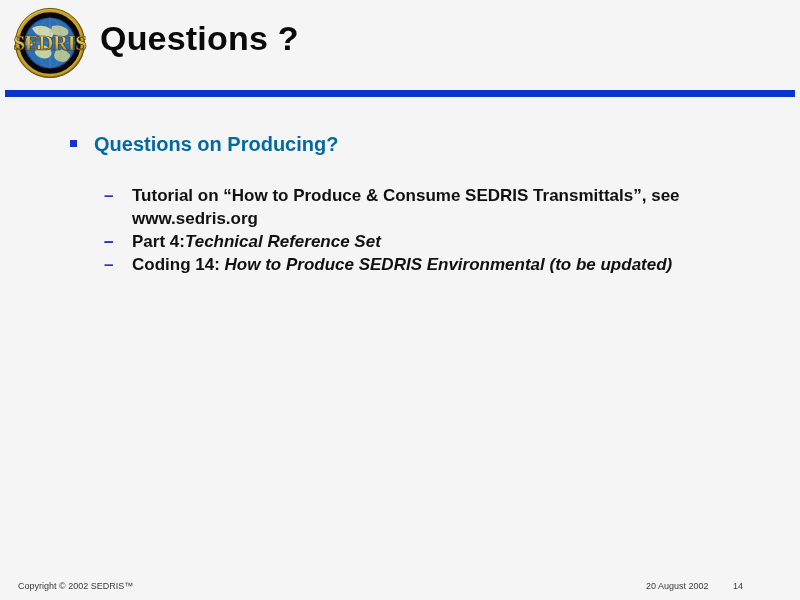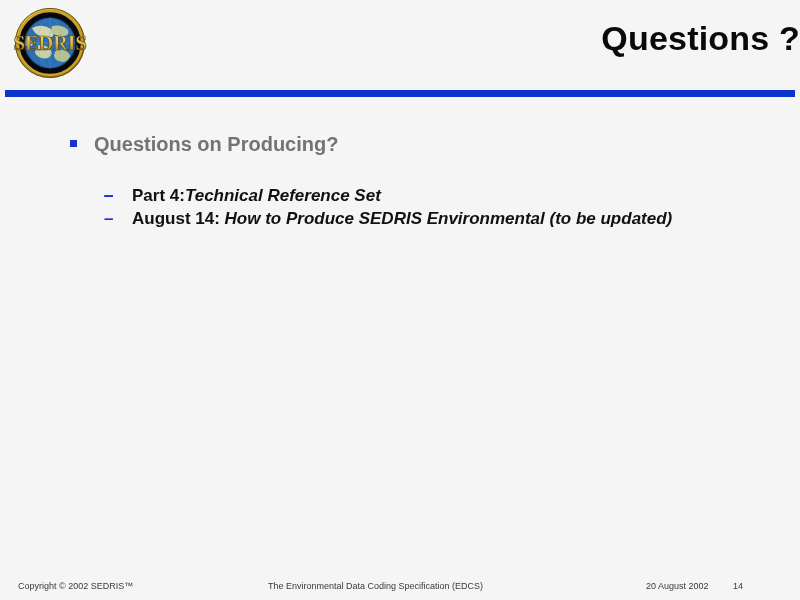--- a/index.html
+++ b/index.html
@@ -36,24 +36,24 @@
     position: absolute;
     left: 6px;
     top: 6px;
     width: 88px;
     height: 74px;
   }
   #logo svg { display: block; }
 
   #slide-title {
     position: absolute;
-    left: 110px;
+    left: 100px;
     top: 16px;
     width: 690px;
-    text-align: right;
+    text-align: left;
     font-size: 34px;
     font-weight: bold;
     color: #0a0a0a;
     letter-spacing: 0.2px;
     line-height: 44px;
     white-space: nowrap;
   }
 
   #title-rule {
     position: absolute;
@@ -72,21 +72,21 @@
     width: 800px;
     height: 420px;
   }
 
   .lvl1 {
     position: relative;
     margin: 0 0 0 68px;
     padding-left: 26px;
     font-size: 20px;
     font-weight: bold;
-    color: #737373;
+    color: #0369a1;
     line-height: 28px;
   }
   .lvl1 .marker {
     position: absolute;
     left: 2px;
     top: 10px;
     width: 7px;
     height: 7px;
     background: #1633cc;
   }
@@ -207,38 +207,38 @@
       <span>Questions on Producing?</span>
     </div>
 
     <div class="gap-lg"></div>
 
 
     <div class="gap-sm"></div>
 
     <div class="lvl2">
       <span class="marker">–</span>
+      <span>Tutorial on “How to Produce &amp; Consume SEDRIS Transmittals”, see www.sedris.org</span>
     </div>
 
     <div class="lvl2">
       <span class="marker">–</span>
     </div>
 
     <div class="lvl2">
       <span class="marker">–</span>
       <span>Part 4:</span><span class="it">Technical Reference Set</span>
     </div>
 
     <div class="lvl2">
       <span class="marker">–</span>
-      <span>August 14: </span><span class="it">How to Produce SEDRIS Environmental (to be updated)</span>
+      <span>Coding 14: </span><span class="it">How to Produce SEDRIS Environmental (to be updated)</span>
     </div>
 
   </div>
 
   <div id="footer">
     <div id="footer-copyright">Copyright © 2002 SEDRIS™</div>
-    <div id="footer-center">The Environmental Data Coding Specification (EDCS)</div>
     <div id="footer-date">20 August 2002</div>
     <div id="footer-page">14</div>
   </div>
 
 </div>
 
 </body></html>

